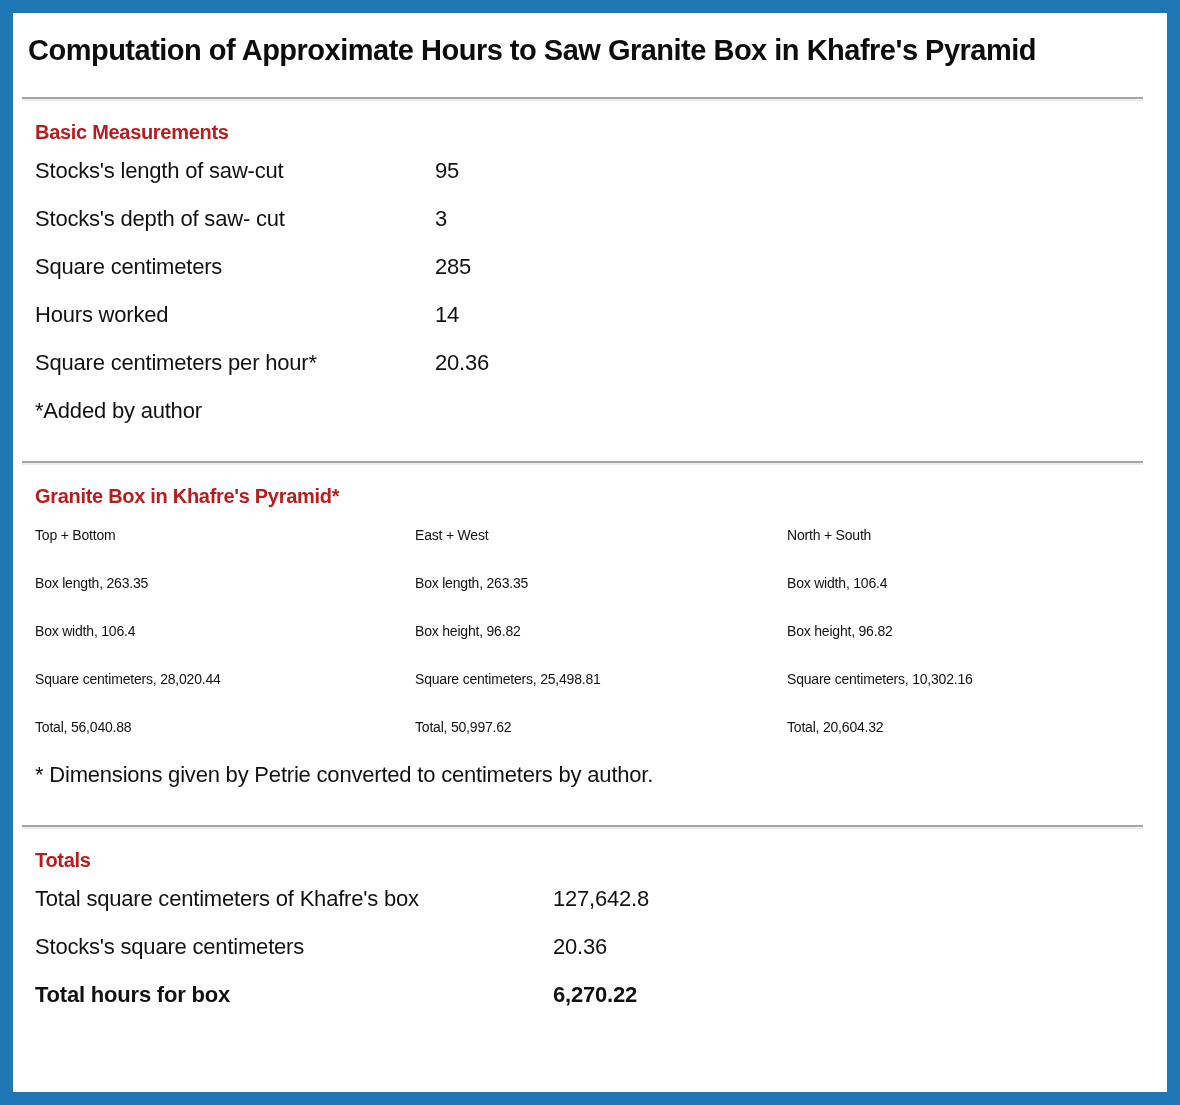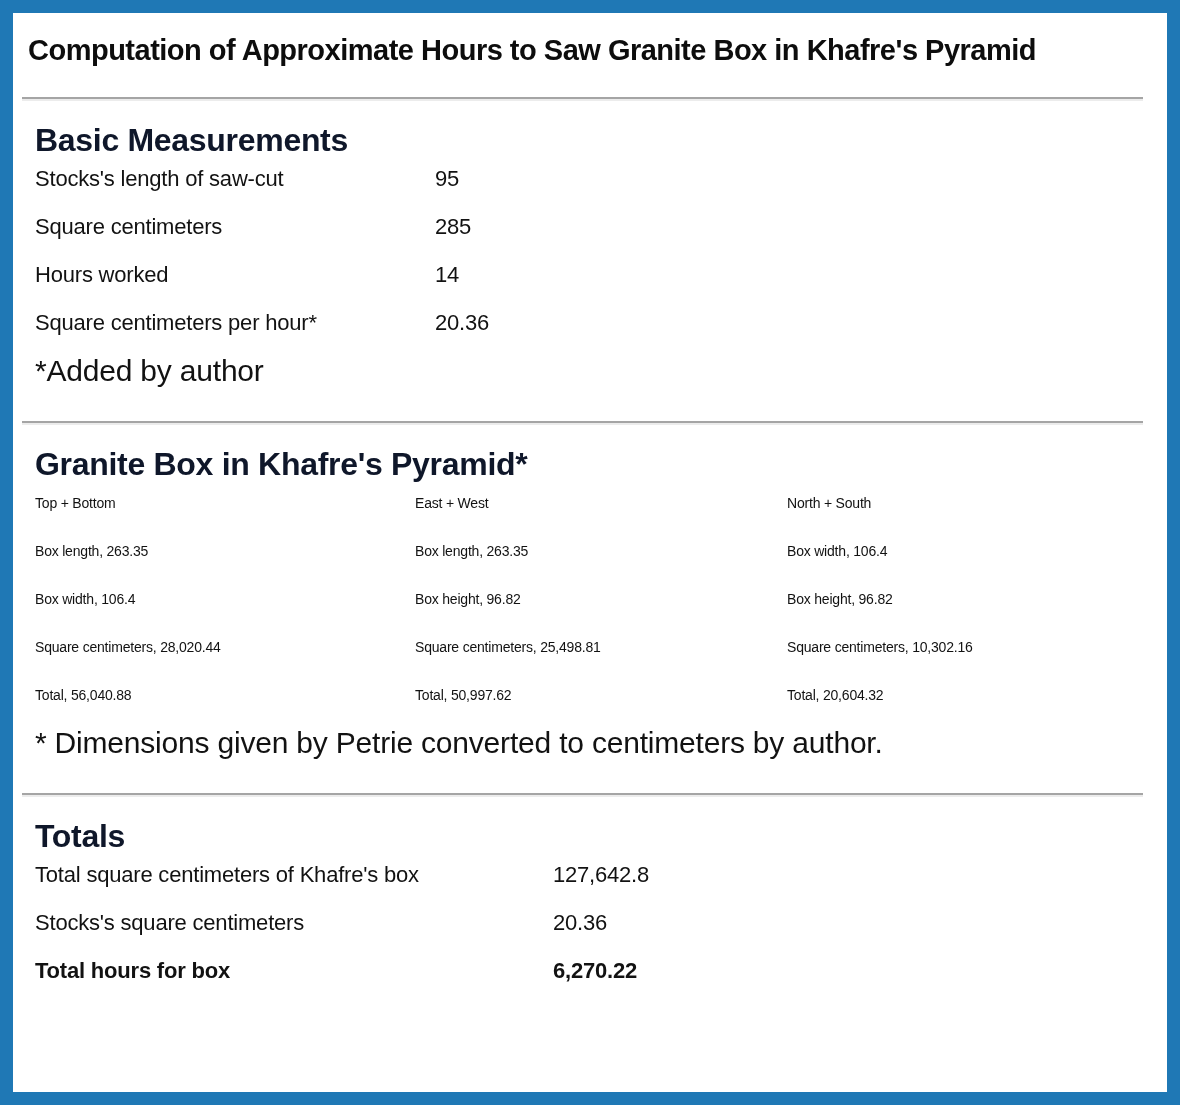--- a/index.html
+++ b/index.html
@@ -29,42 +29,42 @@
     color: #0d0d0d;
   }
   .divider {
     margin-top: 26px;
     margin-left: -13px;
     height: 4px;
     background: #a5a5a5;
     border-bottom: 2px solid #ececec;
   }
   .section-heading {
-    margin-top: 24px;
-    font-size: 32px;
+    margin-top: 16px;
+    font-size: 20px;
     font-weight: 700;
     height: 30px;
     line-height: 30px;
     letter-spacing: -0.3px;
-    color: #0f172a;
+    color: #b91c1c;
   }
   .kv-row {
     display: flex;
     height: 48px;
     line-height: 48px;
     font-size: 22px;
     letter-spacing: -0.2px;
     gap: 20px;
   }
   .kv-row .label { width: 380px; flex: 0 0 auto; }
   .totals .kv-row .label { width: 498px; }
   .note-row {
     height: 48px;
     line-height: 48px;
-    font-size: 30px;
+    font-size: 22px;
     letter-spacing: -0.2px;
   }
   .grid-row {
     display: flex;
     height: 48px;
     line-height: 48px;
     font-size: 14px;
     letter-spacing: -0.2px;
   }
   .grid-row .col1 { width: 380px; flex: 0 0 auto; }
@@ -80,20 +80,24 @@
   <div class="title">Computation of Approximate Hours to Saw Granite Box in Khafre's Pyramid</div>
 
   <div class="divider"></div>
 
   <div class="section">
     <div class="section-heading">Basic Measurements</div>
 
     <div class="kv-row">
       <span class="label">Stocks's length of saw-cut</span>
       <span class="value">95</span>
+    </div>
+    <div class="kv-row">
+      <span class="label">Stocks's depth of saw- cut</span>
+      <span class="value">3</span>
     </div>
     <div class="kv-row">
       <span class="label">Square centimeters</span>
       <span class="value">285</span>
     </div>
     <div class="kv-row">
       <span class="label">Hours worked</span>
       <span class="value">14</span>
     </div>
     <div class="kv-row">

